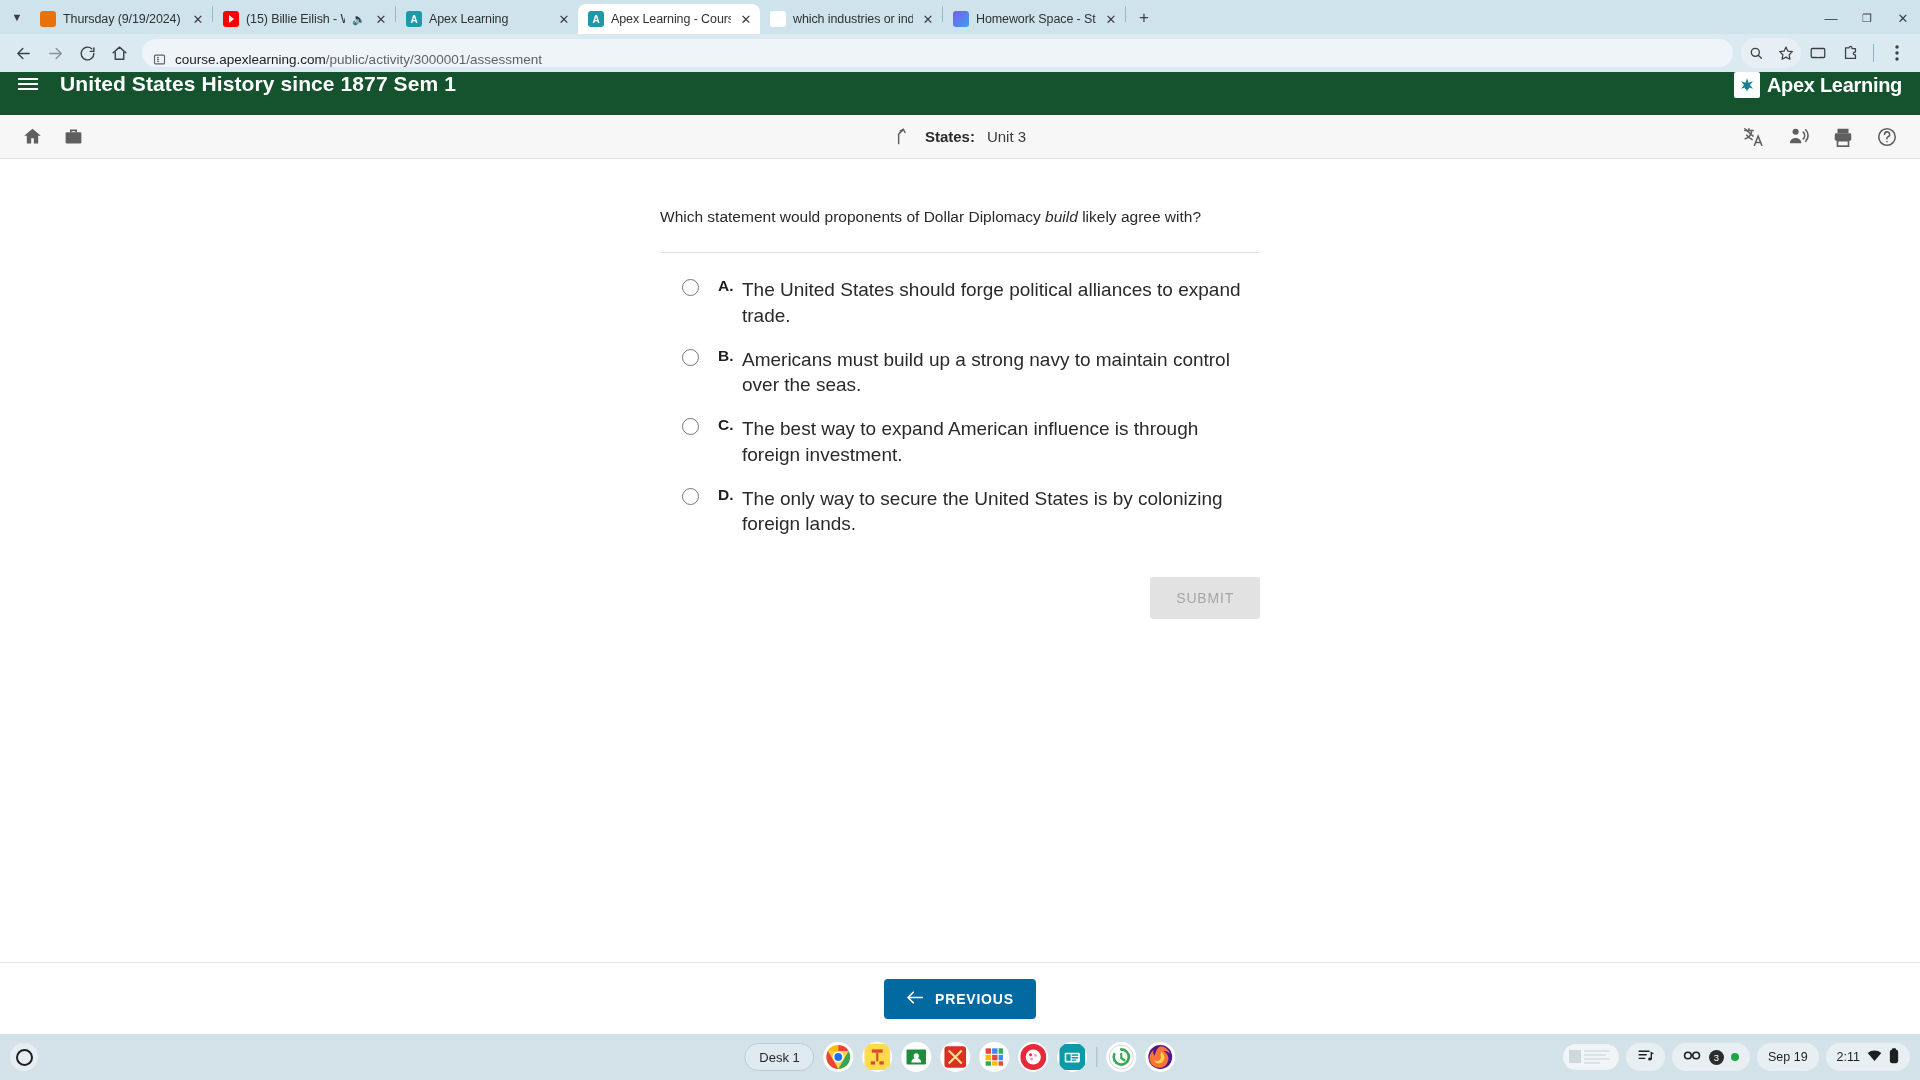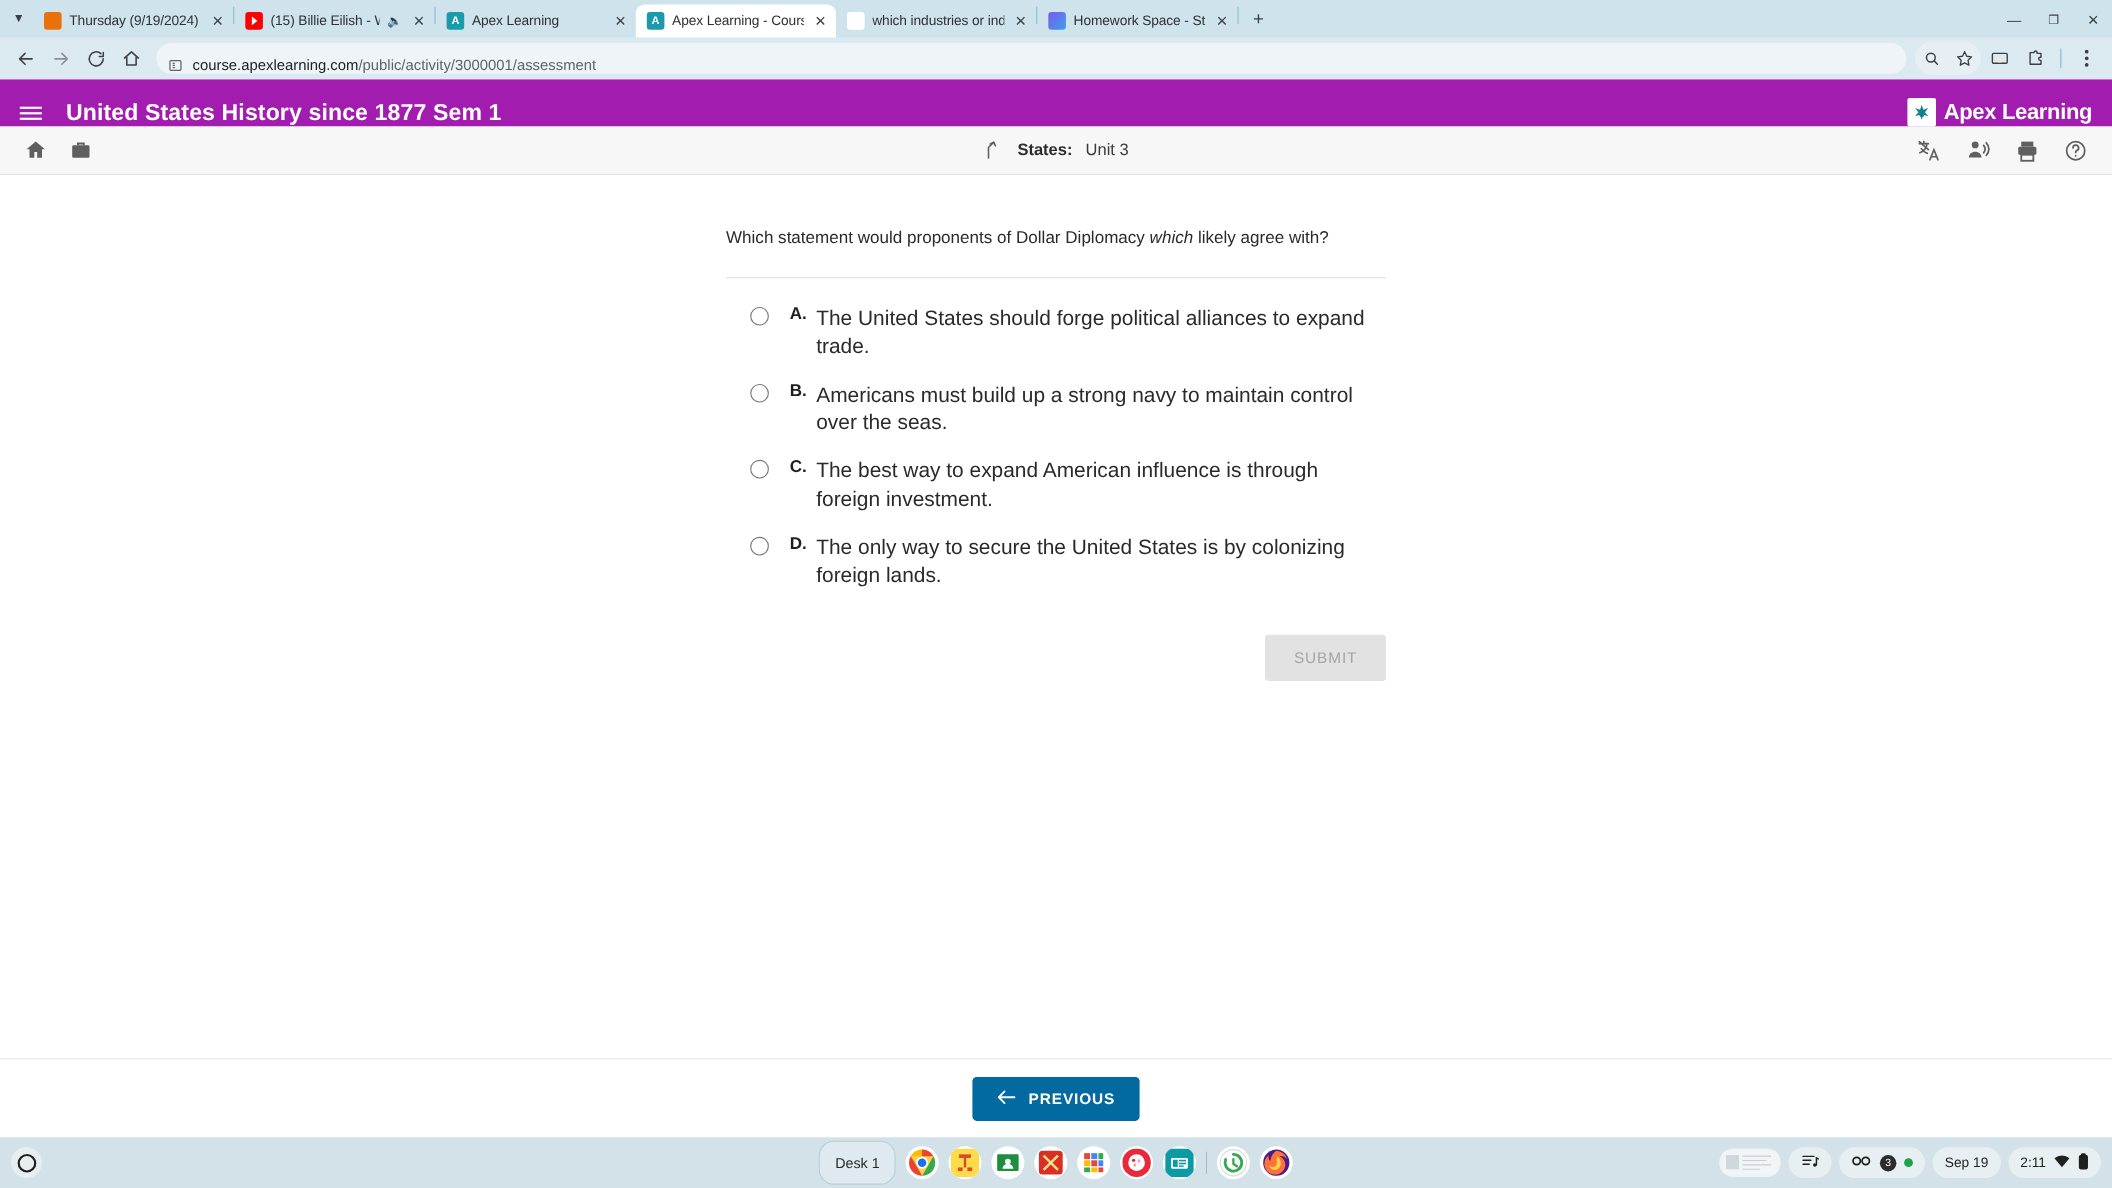--- a/index.html
+++ b/index.html
@@ -75,21 +75,21 @@
   .url-strong { color: #202124; }
   .url-dim { color: #5f6368; }
   .tb-right { display: flex; align-items: center; gap: 2px; flex: none; }
   .tb-pill { display:flex; align-items:center; background:#e7eff4; border-radius:15px; }
   .tb-divider { width: 1px; height: 18px; background: #7fb8d0; margin: 0 6px; }
 
   
   .page { flex: 1 1 auto; background: #ffffff; overflow: hidden; position: relative; }
 
   .apex-header {
-    height: 43px; background: #a21caf; display: flex; align-items: flex-end;
+    height: 43px; background: #14532d; display: flex; align-items: flex-start;
     padding: 0 18px; justify-content: space-between;
   }
   .apex-header-left { display: flex; align-items: center; gap: 22px; }
   .hamburger { display:flex; flex-direction:column; gap:3px; width:20px; }
   .hamburger i { display:block; height:2px; background:#fff; }
   .hamburger i:nth-child(1){ width:20px;} .hamburger i:nth-child(2){ width:20px;} .hamburger i:nth-child(3){ width:20px;}
   .course-title { color:#fff; font-size:21px; font-weight:bold; letter-spacing:0.1px; }
   .apex-logo { display:flex; align-items:center; gap:7px; color:#fff; }
   .apex-logo-mark {
     width:26px; height:26px; background:#fff; border-radius:2px;
@@ -150,21 +150,21 @@
   .launcher {
     width:28px; height:28px; border-radius:50%; background:#e7eef2;
     display:flex; align-items:center; justify-content:center; flex:none;
   }
   .launcher::after { content:""; width:13px; height:13px; border:2.2px solid #1f1f1f; border-radius:50%; }
   .shelf-center {
     position:absolute; left:50%; transform:translateX(-50%);
     display:flex; align-items:center; gap:9px;
   }
   .desk-chip {
-    height:40px; border:1px solid #b9ccd6; border-radius:14px; background:#dfeaf0;
+    height:28px; border:1px solid #b9ccd6; border-radius:14px; background:#dfeaf0;
     display:flex; align-items:center; padding:0 14px; font-size:13px; color:#27292b;
   }
   .app-icon {
     width:30px; height:30px; border-radius:50%; position:relative; flex:none;
     display:flex; align-items:center; justify-content:center; font-size:11px; color:#fff;
     background:#fff; overflow:hidden;
   }
   .app-icon.open::after {
     content:""; position:absolute; bottom:-8px; left:50%; transform:translateX(-50%);
     width:14px; height:2.5px; border-radius:2px; background:#3c4043;
@@ -396,21 +396,21 @@
               <path d="M9.3 9.2a2.8 2.8 0 1 1 3.6 2.7c-.7.3-.9.8-.9 1.5v.4" stroke-linecap="round"></path>
               <circle cx="12" cy="17" r="0.9" fill="#5f5f5f" stroke="none"></circle>
             </svg>
         </span>
       </div>
     </div>
 
     <div class="quiz-wrap">
 
       <div class="q-text">
-        <span>Which statement would proponents of Dollar Diplomacy </span><em>which</em><span> likely agree with?</span>
+        <span>Which statement would proponents of Dollar Diplomacy </span><em>build</em><span> likely agree with?</span>
       </div>
 
       <div class="q-rule"></div>
 
       <div class="options">
         <div class="option">
           <span class="radio"></span>
           <span class="opt-letter">A.</span>
           <span class="opt-text">The United States should forge political alliances to expand trade.</span>
         </div>

